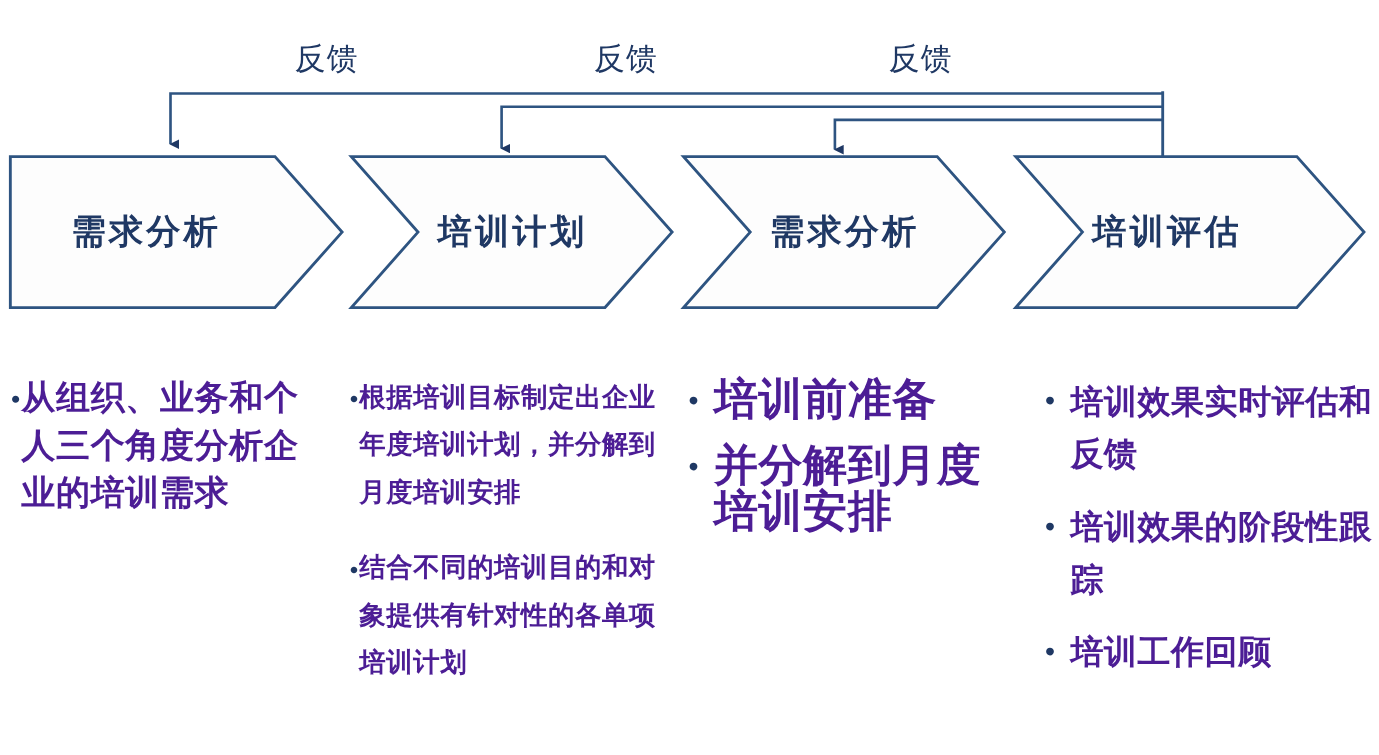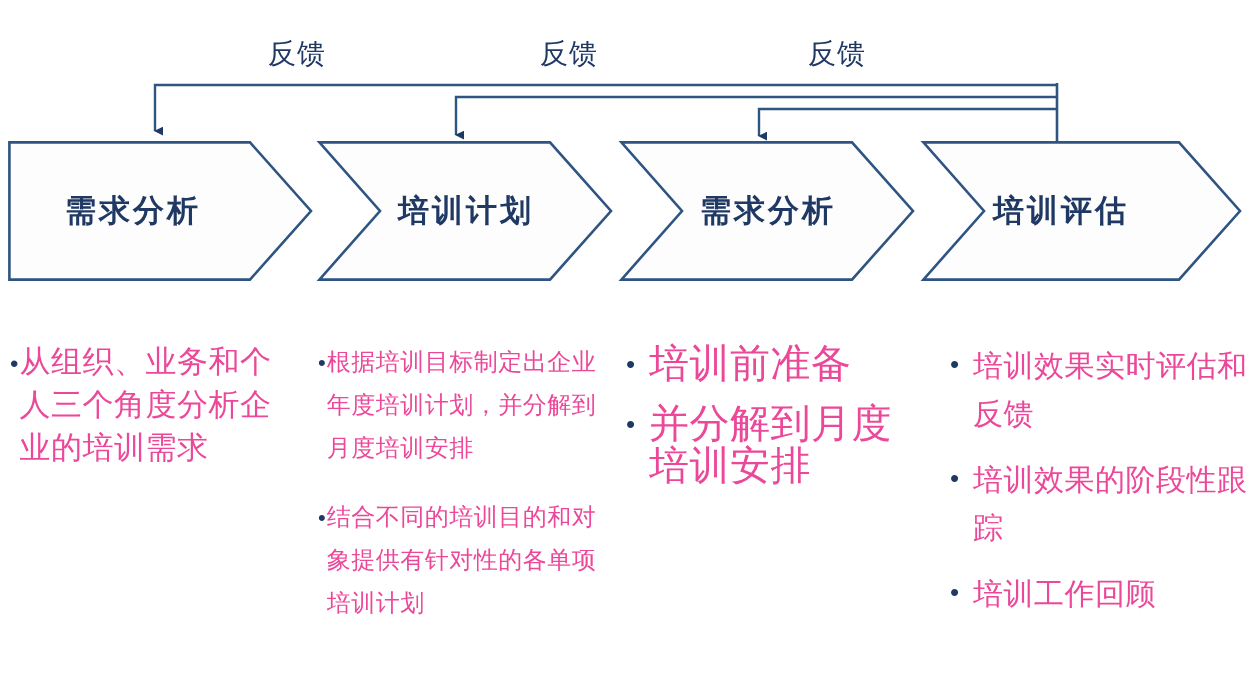--- a/index.html
+++ b/index.html
@@ -75,21 +75,22 @@
     display: flex;
     align-items: flex-start;
   }
   .bullet-dot {
     flex: 0 0 auto;
     color: #1F3864;
     line-height: 1;
   }
   .bullet-text {
     flex: 1 1 auto;
-    color: #ec4899;
+    color: #4c1d95;
+    font-weight: bold;
   }
 
   
   #col-1 { left: 10px;  top: 316px; width: 290px; }
   #col-1 .bullet-row { margin-bottom: 0; }
   #col-1 .bullet-dot { font-size: 24px; padding-top: 12px; margin-right: 1px; }
   #col-1 .bullet-text { font-size: 31px; line-height: 43px; letter-spacing: 0.5px; }
 
   
   #col-2 { left: 318px; top: 316px; width: 290px; }

